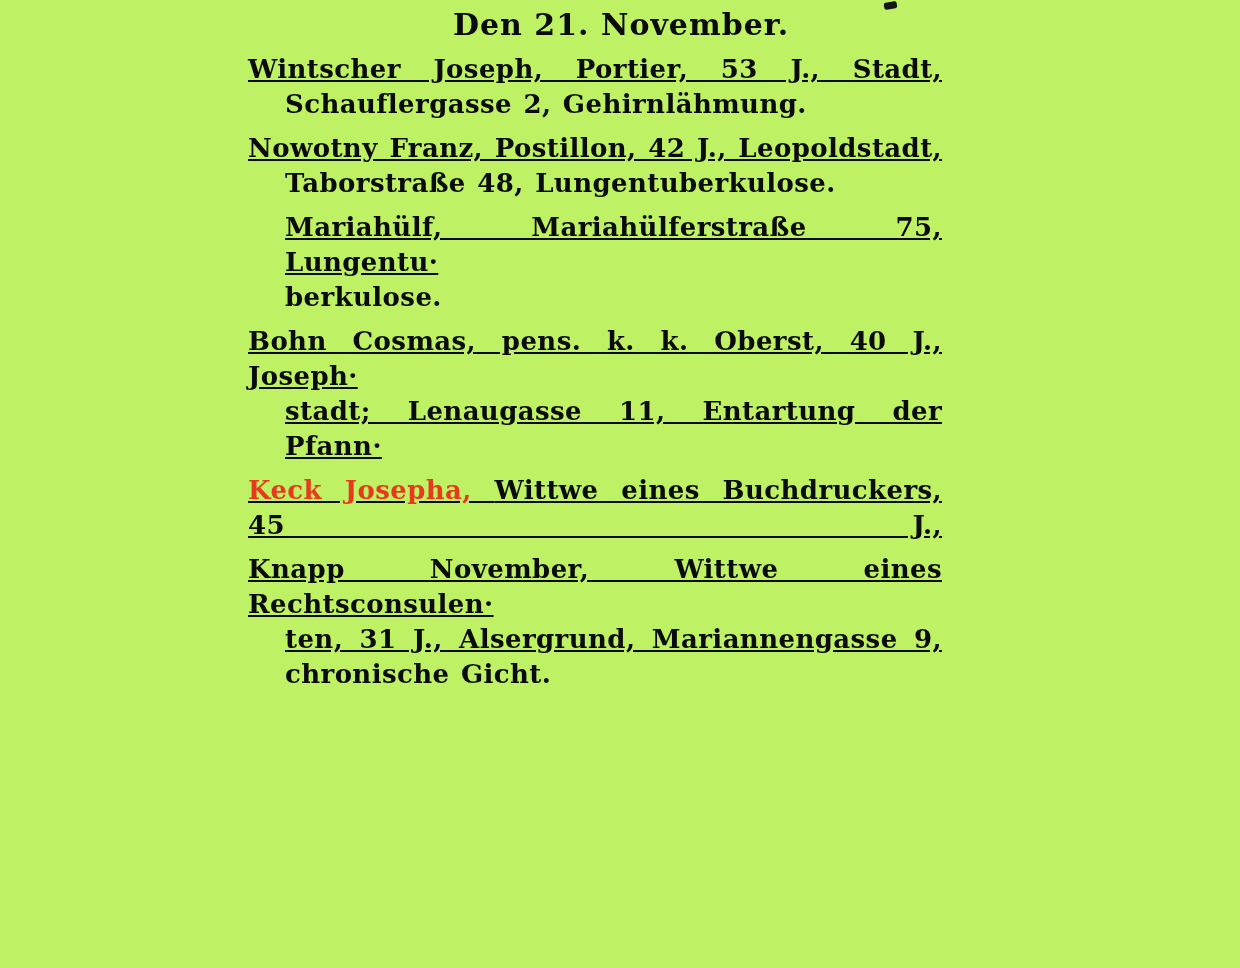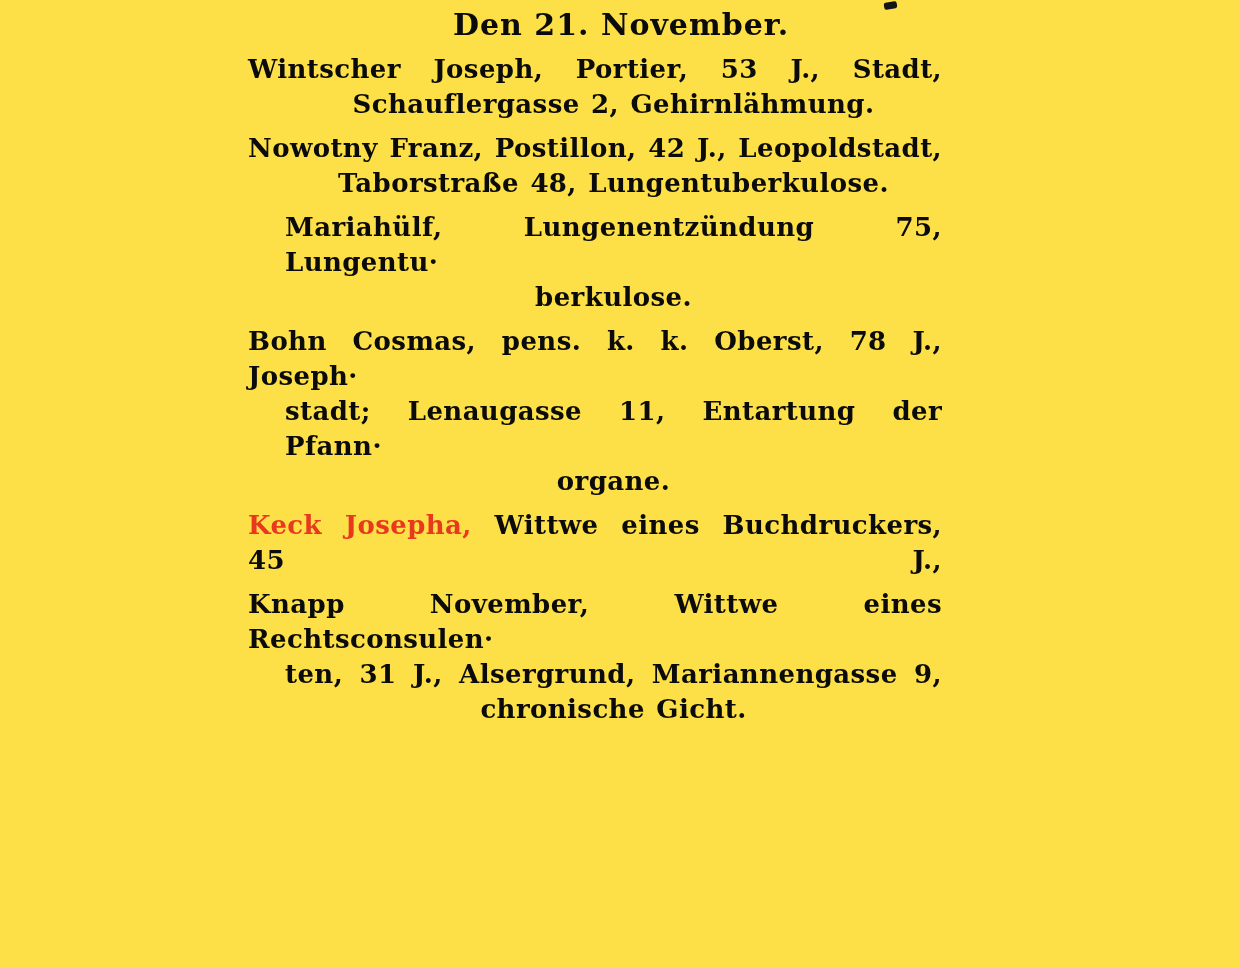--- a/index.html
+++ b/index.html
@@ -1,34 +1,33 @@
 <!DOCTYPE html>
 <html><head>
 <meta charset="utf-8">
 <style>
   html,body{margin:0;padding:0;}
   body{
     width:1240px;height:968px;position:relative;overflow:hidden;
     background:#ffffff;color:#0b0b0b;
     font-family:"DejaVu Serif", serif;
   }
-  .sheet{position:absolute;inset:0;background:#fde047;}
+  .sheet{position:absolute;inset:0;background:#bef264;}
   .column{position:absolute;left:248px;top:4px;width:694px;}
   .heading{
     font-size:30px;font-weight:bold;line-height:42px;
     white-space:nowrap;margin-left:205px;letter-spacing:1px;
   }
   .entries{margin-top:6px;}
   .entry{margin-bottom:9px;}
   .line{
     font-size:26px;font-weight:bold;line-height:35px;letter-spacing:0.4px;
     word-spacing:2px;
-    text-align:center;
   }
-  .line.justify{text-align:justify;text-align-last:justify;text-justify:inter-word;}
+  .line.justify{text-align:justify;text-align-last:justify;text-justify:inter-word;text-decoration:underline;}
   .line.indent{padding-left:37px;}
   .red{color:#e8391f;}
   .speck{
     position:absolute;left:884px;top:2px;width:13px;height:7px;
     background:#151515;border-radius:2px;transform:rotate(-10deg);
   }
 </style>
 </head>
 <body>
 
@@ -39,27 +38,26 @@
     <div class="entries">
         <div class="entry">
           <div class="line justify">Wintscher Joseph, Portier, 53 J., Stadt,</div>
           <div class="line indent">Schauflergasse 2, Gehirnlähmung.</div>
         </div>
         <div class="entry">
           <div class="line justify">Nowotny Franz, Postillon, 42 J., Leopoldstadt,</div>
           <div class="line indent">Taborstraße 48, Lungentuberkulose.</div>
         </div>
         <div class="entry">
-          <div class="line indent justify">Mariahülf, Lungenentzündung 75, Lungentu·</div>
+          <div class="line indent justify">Mariahülf, Mariahülferstraße 75, Lungentu·</div>
           <div class="line indent">berkulose.</div>
         </div>
         <div class="entry">
-          <div class="line justify">Bohn Cosmas, pens. k. k. Oberst, 78 J., Joseph·</div>
+          <div class="line justify">Bohn Cosmas, pens. k. k. Oberst, 40 J., Joseph·</div>
           <div class="line indent justify">stadt; Lenaugasse 11, Entartung der Pfann·</div>
-          <div class="line indent">organe.</div>
         </div>
         <div class="entry">
           <div class="line justify"><span class="red">Keck Josepha, </span><span>Wittwe eines Buchdruckers, 45 J.,</span></div>
         </div>
         <div class="entry">
           <div class="line justify">Knapp November, Wittwe eines Rechtsconsulen·</div>
           <div class="line indent justify">ten, 31 J., Alsergrund, Mariannengasse 9,</div>
           <div class="line indent">chronische Gicht.</div>
         </div>
       </div>

